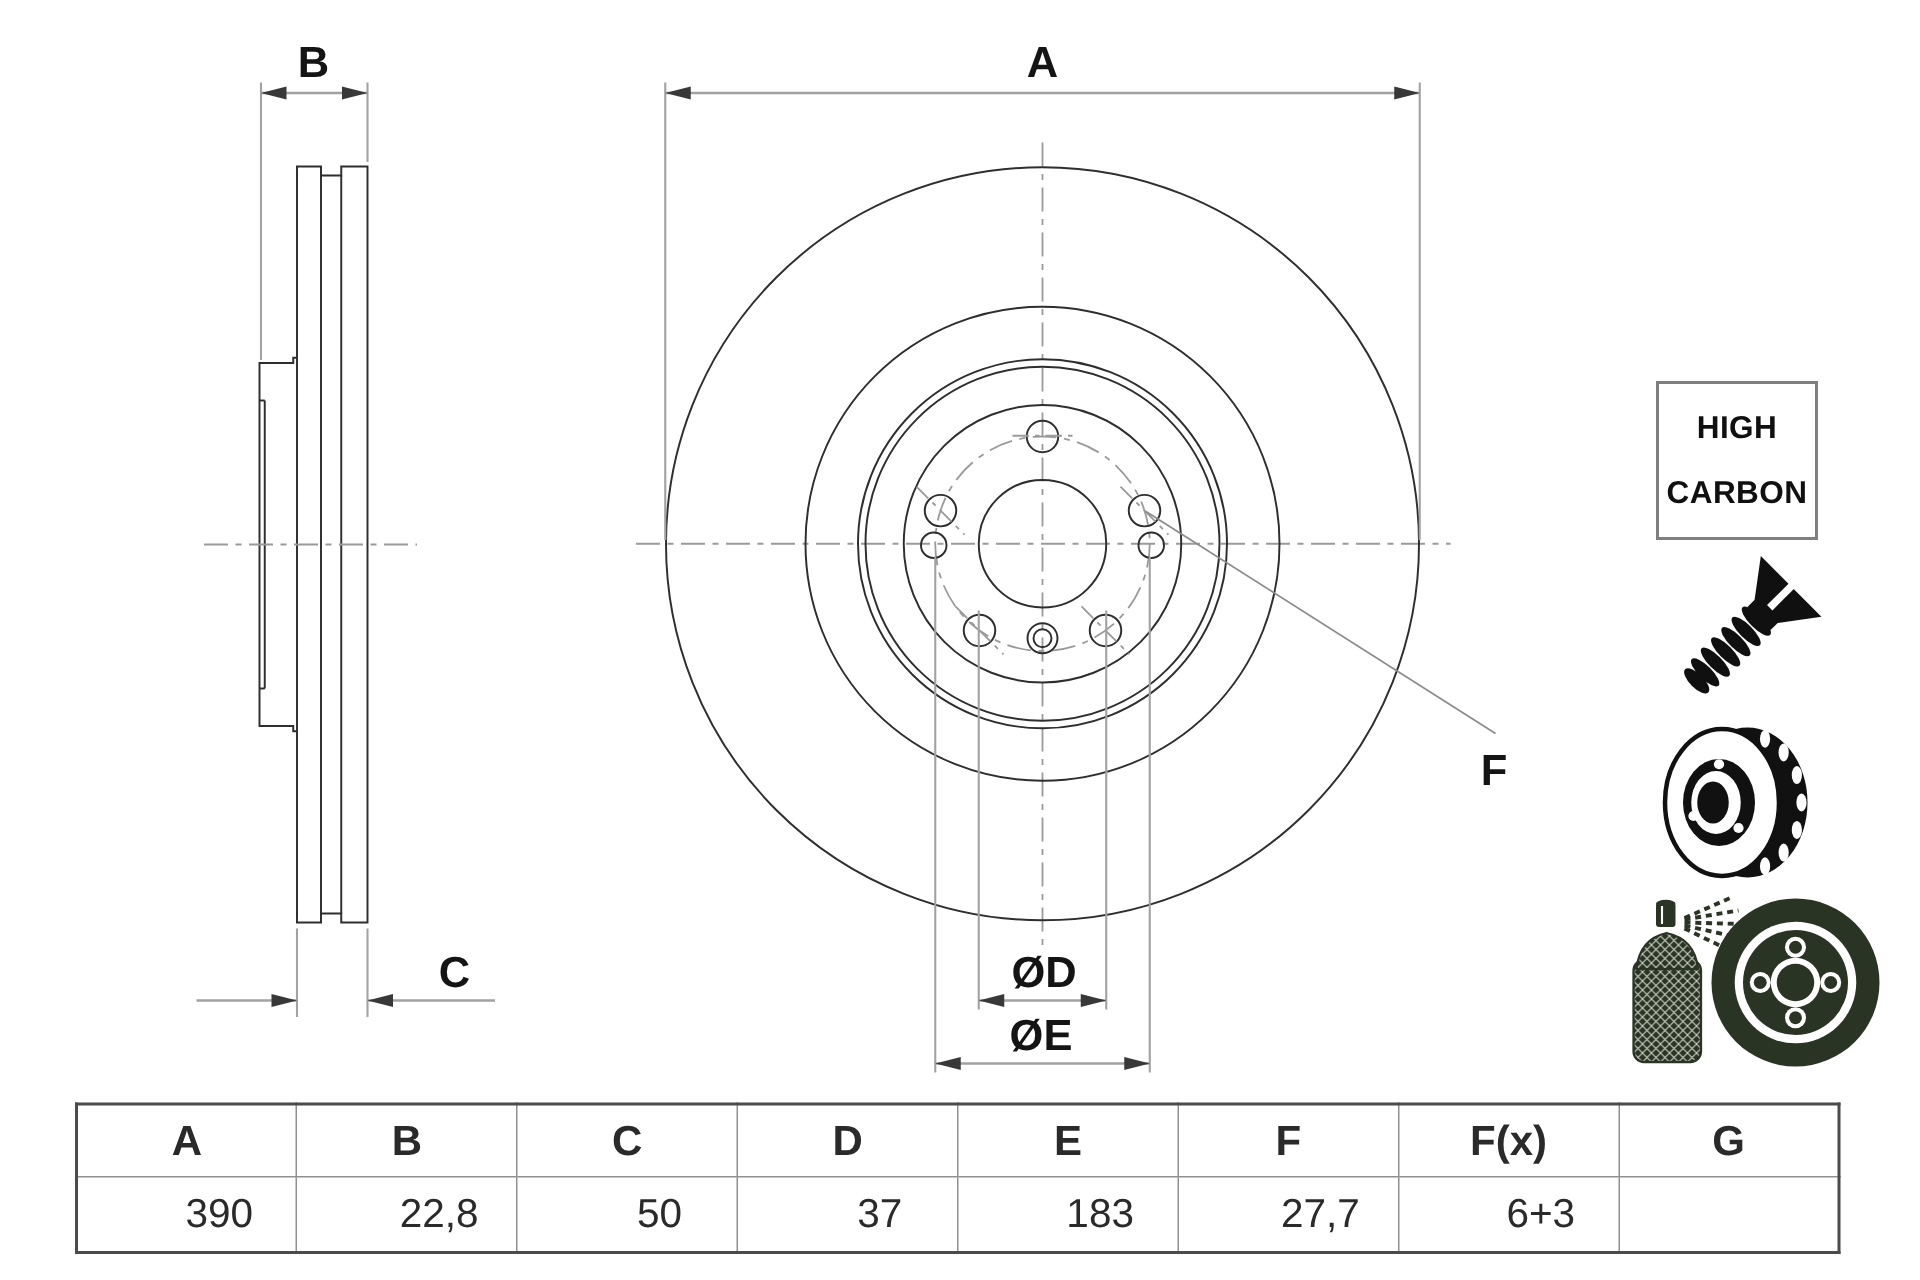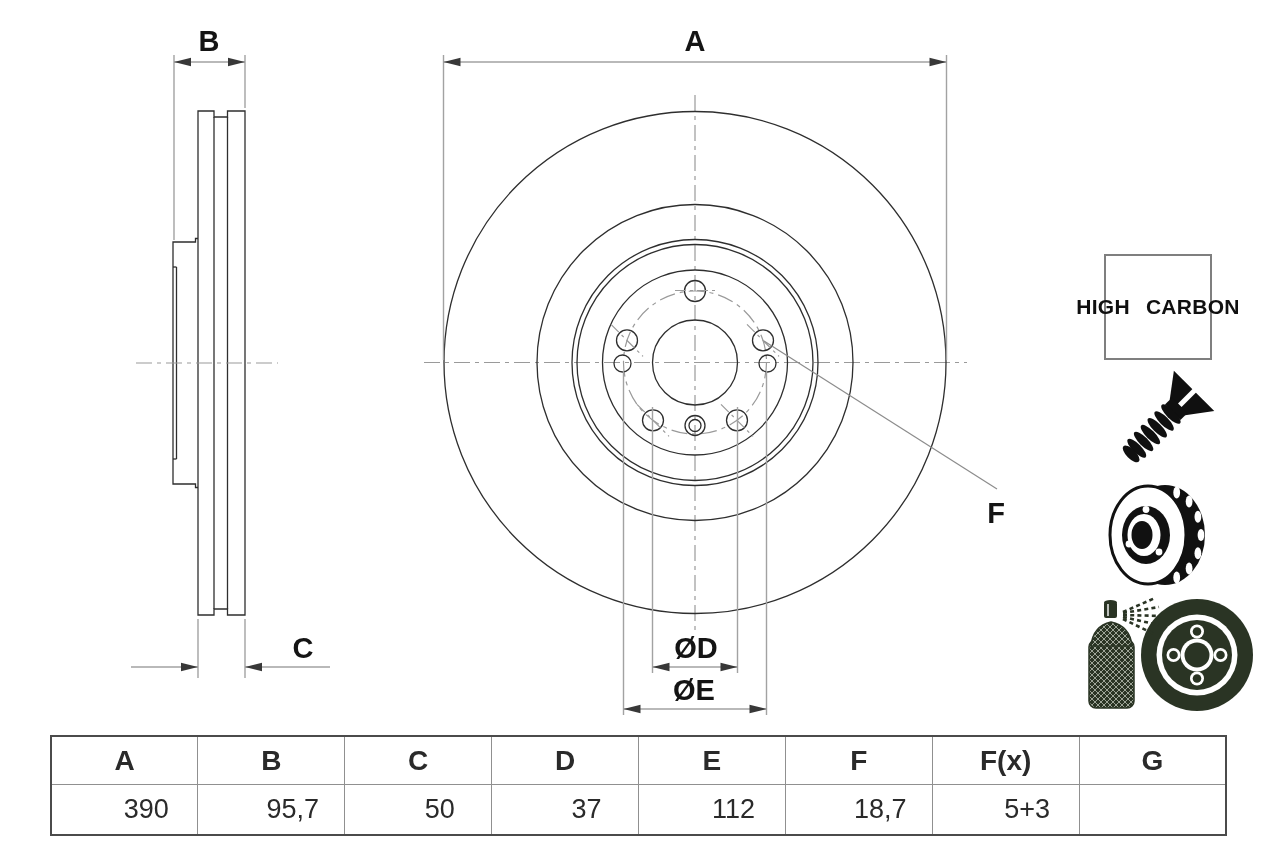--- a/index.html
+++ b/index.html
@@ -12,21 +12,21 @@
   .ext{stroke:#a2a2a2;stroke-width:1.4;}
   .dim{stroke:#a2a2a2;stroke-width:1.7;}
   .cl{stroke:#9a9a9a;stroke-width:1.2;stroke-dasharray:16 5 4 5;fill:none;}
   .cl2{stroke:#9a9a9a;stroke-width:1.2;stroke-dasharray:11 4 3 4;}
   .ah{fill:#383838;stroke:none;}
   .ldr{stroke:#8c8c8c;stroke-width:1.2;}
   text.lbl{font-weight:bold;font-size:29px;fill:#141414;font-family:"Liberation Sans",sans-serif;}
 
   
   .carbon-box{position:absolute;left:1104px;top:254px;width:104px;height:102px;
-    border:2px solid #7f7f7f;display:flex;flex-direction:row;align-items:center;
+    border:2px solid #7f7f7f;display:flex;flex-direction:column;align-items:center;
     justify-content:center;font-weight:bold;font-size:21px;line-height:1.3;color:#101010;
     letter-spacing:.3px;text-align:center;background:#fff;gap:16px;}
 
   .icon{position:absolute;}
 
   
   .spec-table{position:absolute;left:50px;top:735px;width:1177px;border-collapse:collapse;
     table-layout:fixed;text-align:center;color:#2a2a2a;background:#fff;
     border:2px solid #4b4b4b;}
   .spec-table td{border:1px solid #909090;}
@@ -225,24 +225,24 @@
       <td>B</td>
       <td>C</td>
       <td>D</td>
       <td>E</td>
       <td>F</td>
       <td>F(x)</td>
       <td>G</td>
     </tr>
     <tr class="vl">
       <td>390</td>
-      <td>95,7</td>
+      <td>22,8</td>
       <td>50</td>
       <td>37</td>
-      <td>112</td>
-      <td>18,7</td>
-      <td>5+3</td>
+      <td>183</td>
+      <td>27,7</td>
+      <td>6+3</td>
       <td></td>
     </tr>
   </tbody>
     </table>
 
 </div>
 
 </body></html>

